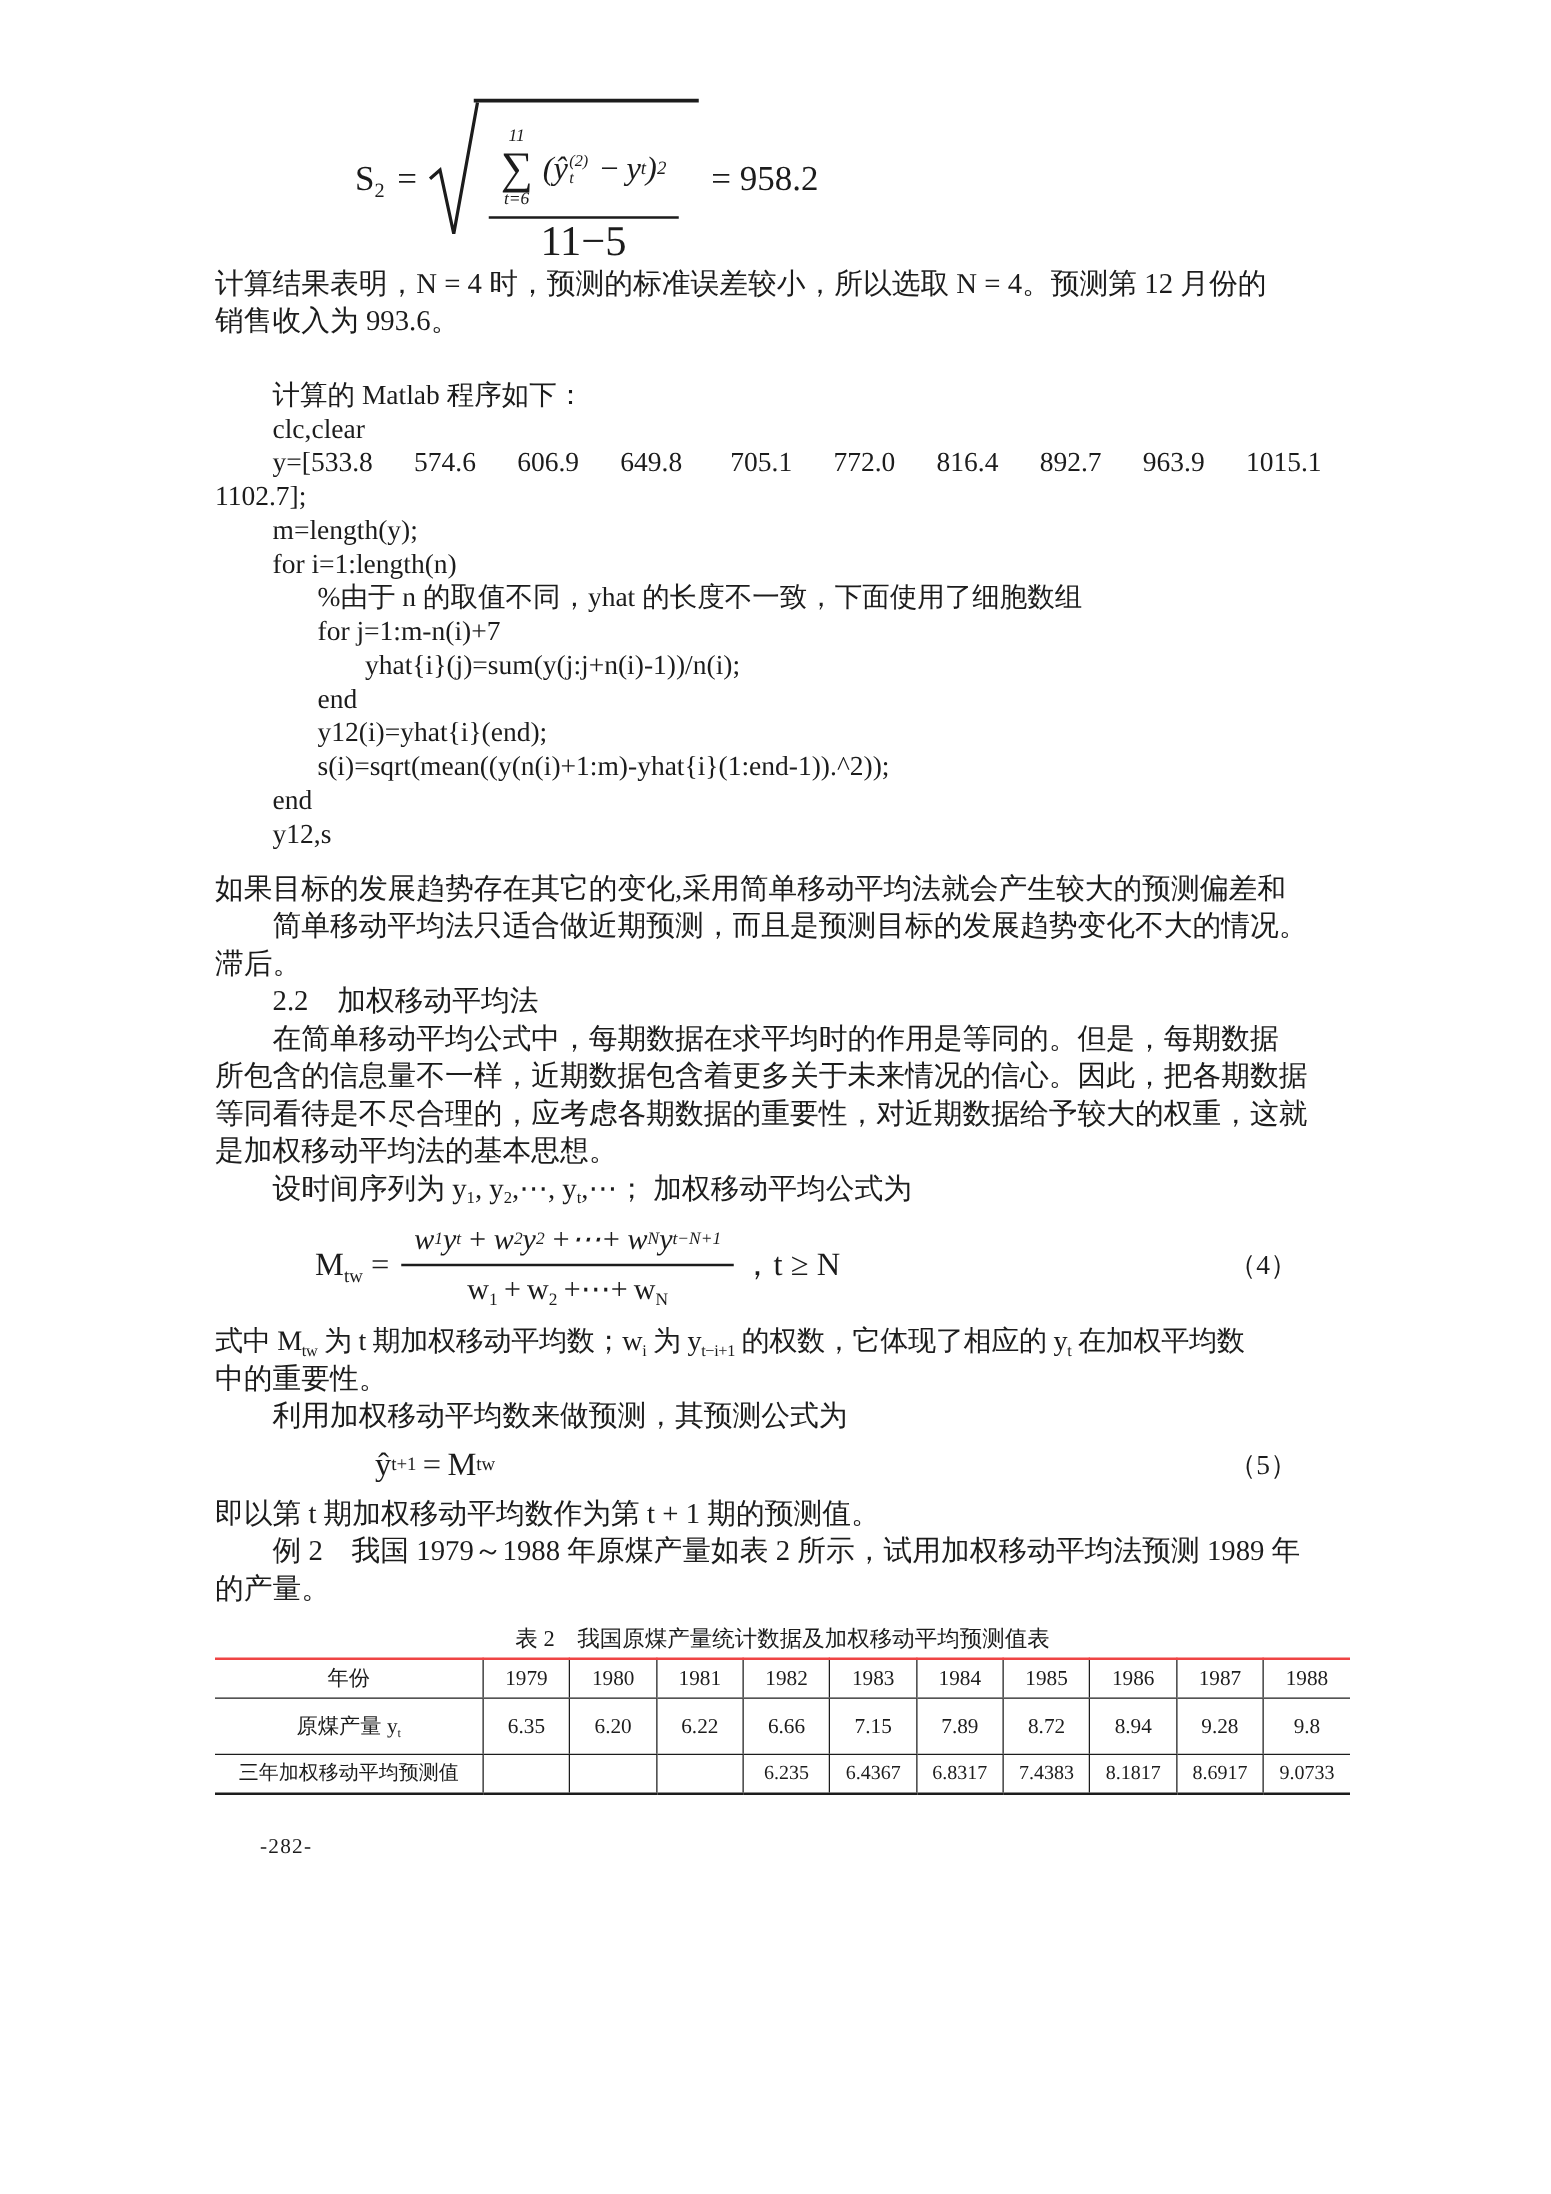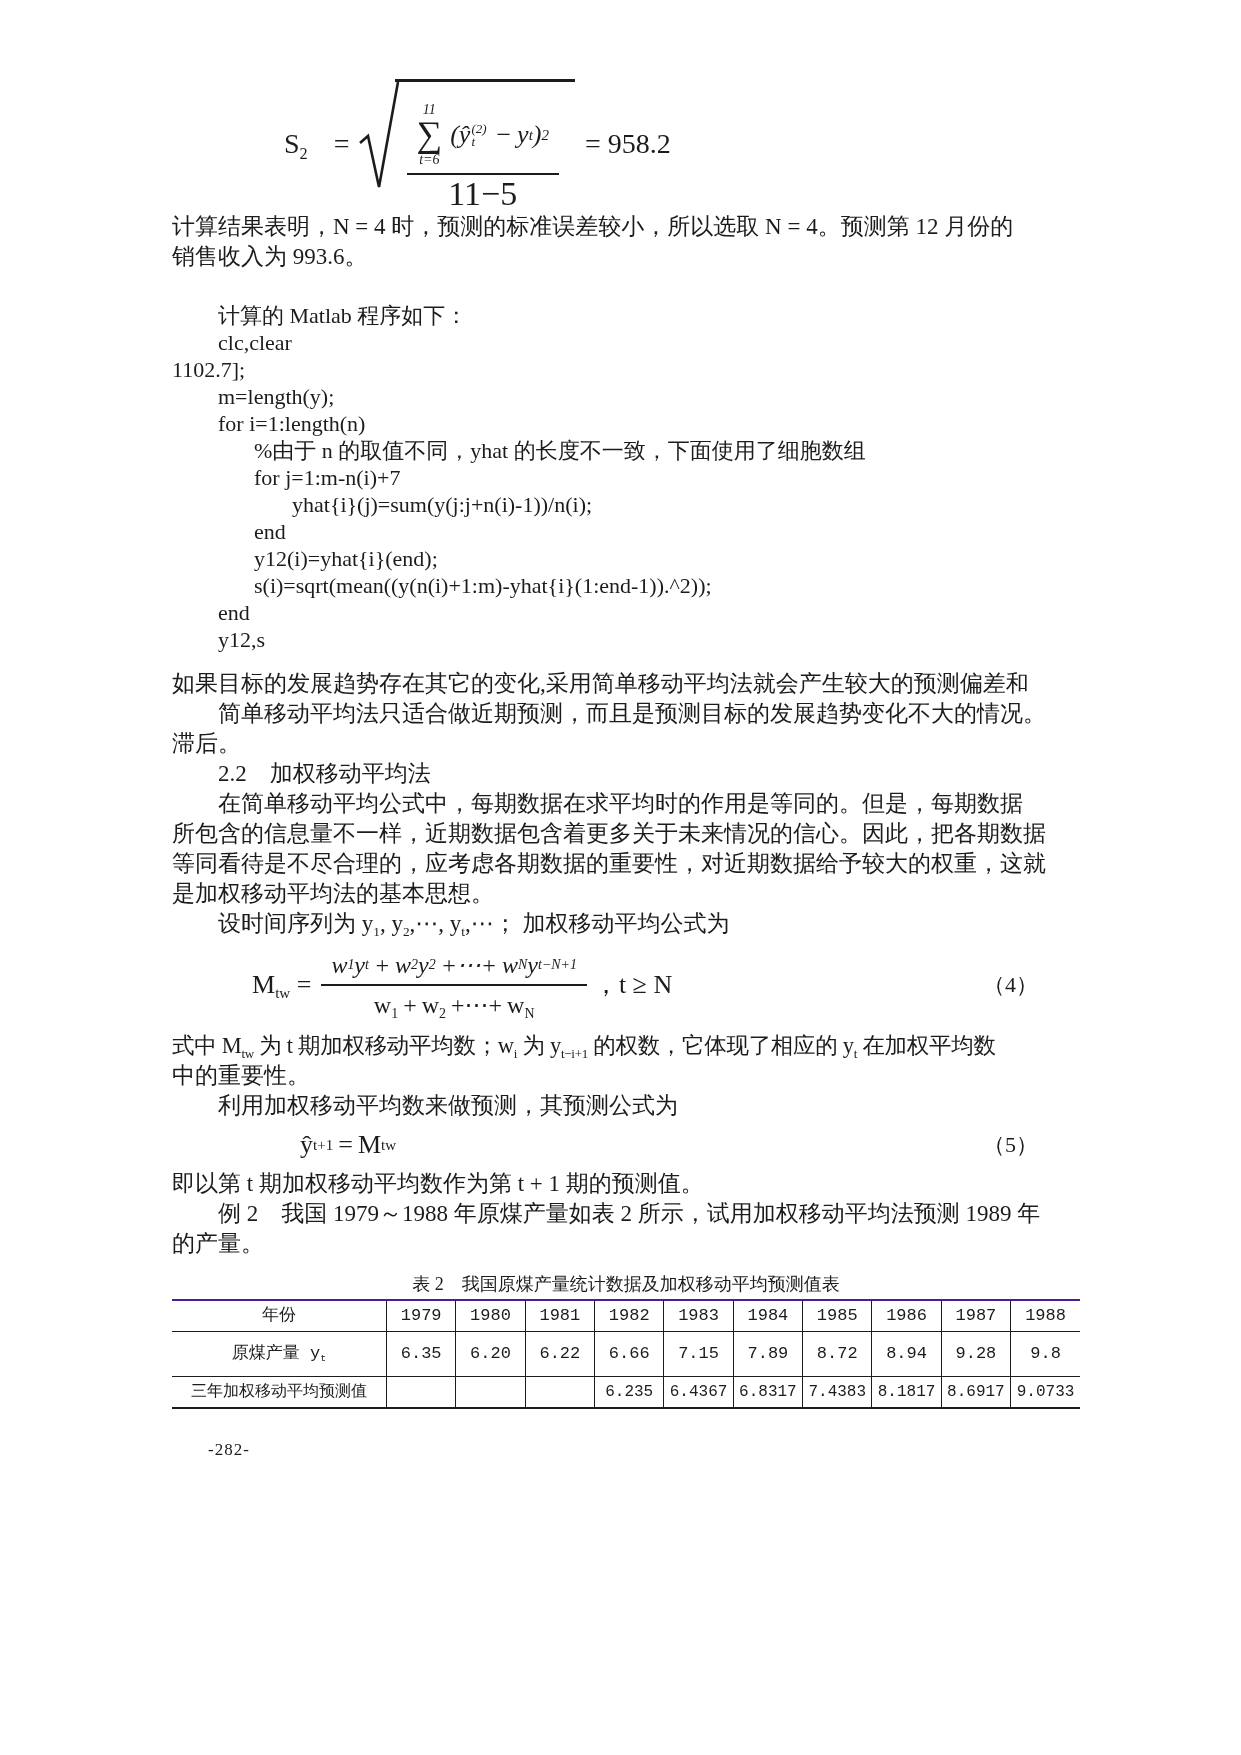--- a/index.html
+++ b/index.html
@@ -6,21 +6,21 @@
   .page{width:1241px;height:1755px;background:#ffffff;overflow:hidden;position:relative;
         font-family:"Liberation Serif","DejaVu Serif",serif;color:#1c1c1c;}
   .content{padding:84px 161px 0 172px;font-size:23px;line-height:30px;}
   .line{min-height:30px;white-space:nowrap;}
   .ind{padding-left:46px;}
   sub{font-size:0.58em;vertical-align:-0.35em;line-height:0;}
   sup{font-size:0.58em;vertical-align:0.5em;line-height:0;}
 
   
   .s2-block{display:flex;align-items:center;margin:0 0 8px 112px;font-size:28px;height:120px;}
-  .s2-lhs{margin-right:26px;}
+  .s2-lhs{margin-right:10px;}
   .s2-eq{margin-right:8px;}
   .sqrt{display:inline-flex;align-items:flex-start;}
   .sqrt-body{border-top:3px solid #1c1c1c;margin-left:-5px;padding:8px 16px 0 12px;}
   .frac{display:inline-flex;flex-direction:column;align-items:center;}
   .fnum{display:inline-flex;align-items:center;border-bottom:2.5px solid #1c1c1c;padding:0 10px 6px 10px;font-style:italic;}
   .fden{padding-top:4px;font-size:34px;}
   .sum{display:inline-flex;flex-direction:column;align-items:center;line-height:1;margin-right:8px;}
   .sum-lim{font-size:14px;line-height:1.1;}
   .sum-sigma{font-size:36px;line-height:0.95;}
   .term{font-size:26px;display:inline-flex;align-items:center;}
@@ -44,21 +44,21 @@
   .f4-frac .fnum{font-size:24px;border-bottom-width:2px;padding-bottom:4px;}
   .f4-frac .fden{font-size:24px;}
   .f4-cond{margin-left:6px;}
   .eq-tag{position:absolute;right:42px;font-size:22px;}
   .f5-row{position:relative;display:flex;align-items:center;margin:2px 0 2px 128px;font-size:26px;height:44px;}
   .op{margin:0 5px;}
   .tight{white-space:nowrap;letter-spacing:-0.3px;font-size:22.5px;}
 
   
   .tbl-caption{text-align:center;font-size:18px;margin-top:12px;line-height:26px;white-space:nowrap;}
-  table.t2{border-collapse:collapse;margin-top:2px;width:908px;table-layout:fixed;border-top:2px solid #4c1d95;font-family:Liberation Mono, monospace;}
+  table.t2{border-collapse:collapse;margin-top:2px;width:908px;table-layout:fixed;border-top:2px solid #ef4444;}
   table.t2 td{text-align:center;vertical-align:middle;font-size:16px;padding:0;
               border-bottom:1.5px solid #1c1c1c;}
   table.t2 td + td{border-left:1.5px solid #1c1c1c;}
   table.t2 tr.rh td{height:28px;font-size:17px;}
   table.t2 tr.rp td{height:44px;font-size:17px;}
   table.t2 tr.rf td{height:28px;border-bottom:2px solid #1c1c1c;}
   table.t2 .c0{width:214px;}
 
   .footer{margin:26px 0 0 36px;font-size:17px;letter-spacing:1px;}
 </style>
@@ -105,20 +105,21 @@
     </div>
 
     <div class="para">
       <div class="line">计算结果表明，N = 4 时，预测的标准误差较小，所以选取 N = 4。预测第 12 月份的</div>
       <div class="line">销售收入为 993.6。</div>
     </div>
 
     <div class="code">
       <div class="cline ci1">计算的 Matlab 程序如下：</div>
       <div class="cline ci1">clc,clear</div>
+      <div class="cline ci1">y=[533.8      574.6      606.9      649.8       705.1      772.0      816.4      892.7      963.9      1015.1</div>
       <div class="cline ci0">1102.7];</div>
       <div class="cline ci1">m=length(y);</div>
       <div class="cline ci1">for i=1:length(n)</div>
       <div class="cline ci2">%由于 n 的取值不同，yhat 的长度不一致，下面使用了细胞数组</div>
       <div class="cline ci2">for j=1:m-n(i)+7</div>
       <div class="cline ci3">yhat{i}(j)=sum(y(j:j+n(i)-1))/n(i);</div>
       <div class="cline ci2">end</div>
       <div class="cline ci2">y12(i)=yhat{i}(end);</div>
       <div class="cline ci2">s(i)=sqrt(mean((y(n(i)+1:m)-yhat{i}(1:end-1)).^2));</div>
       <div class="cline ci1">end</div>

